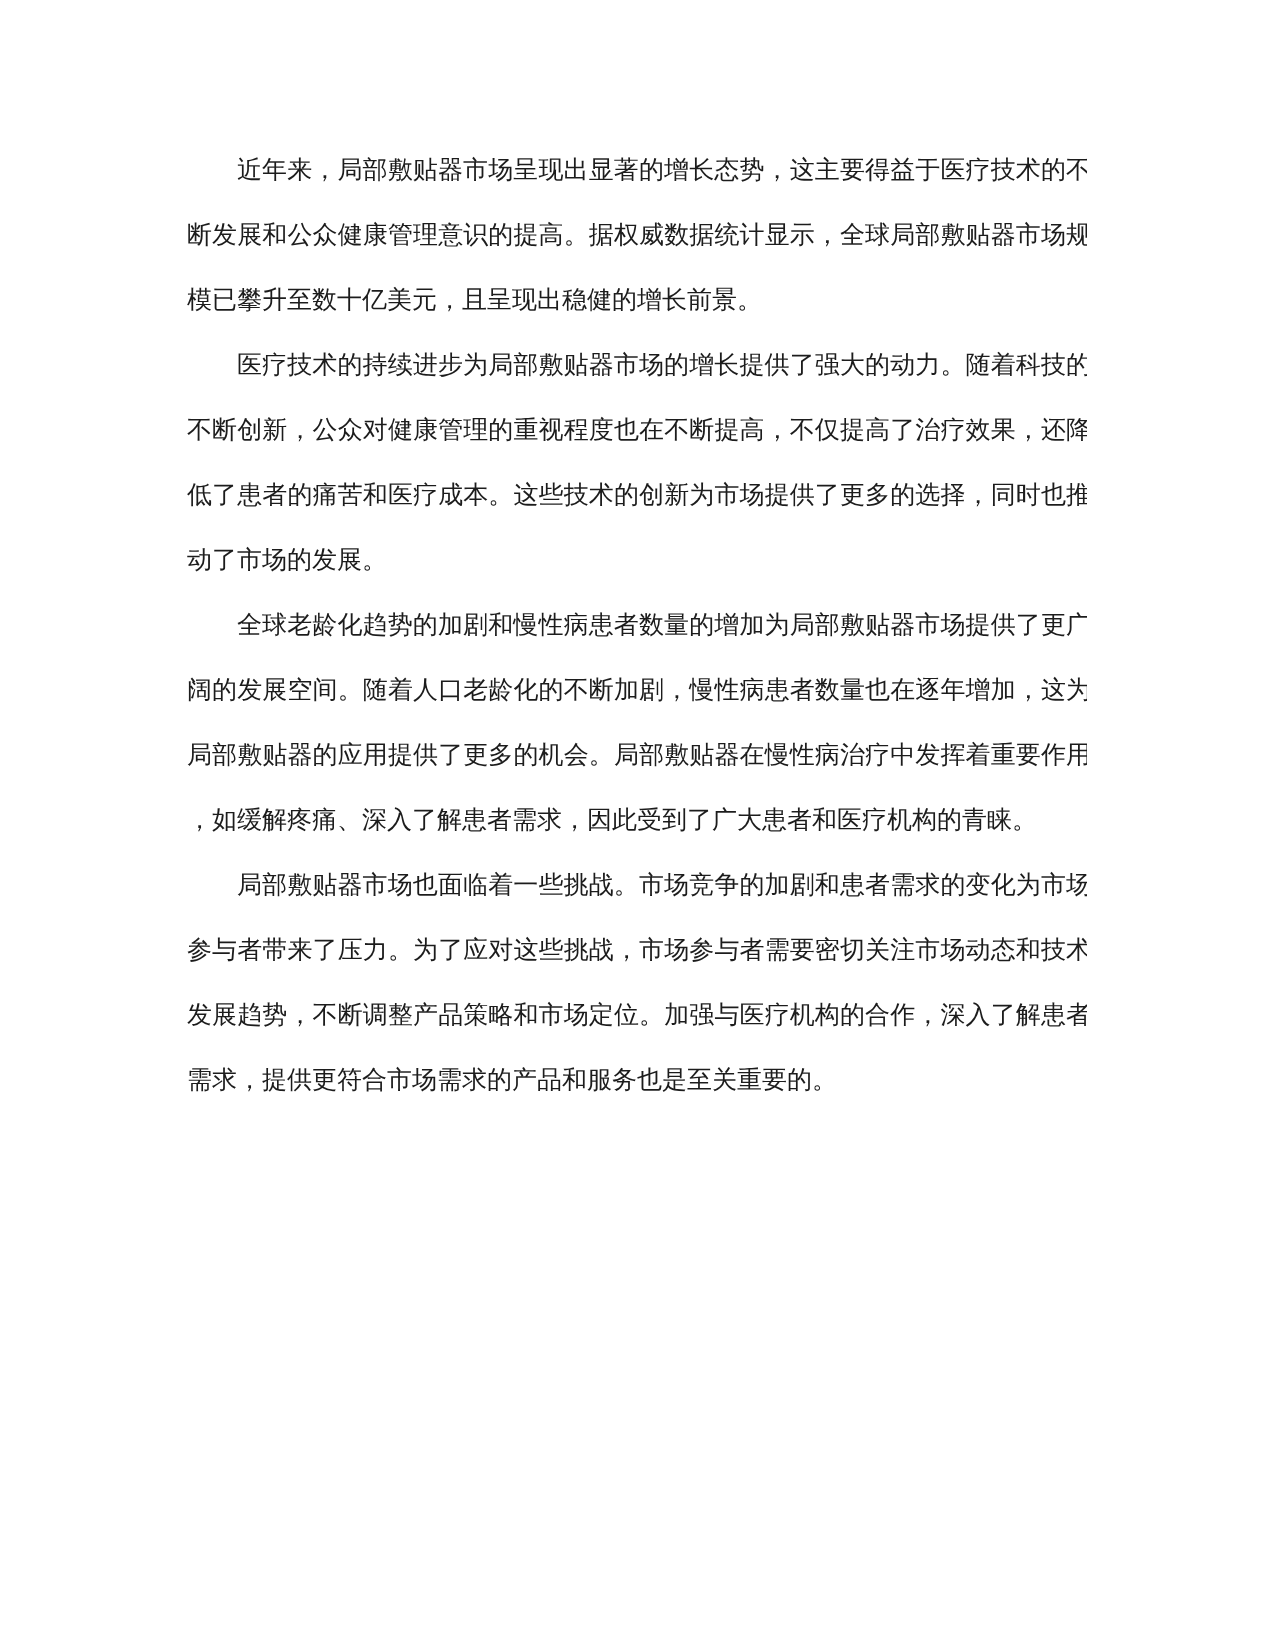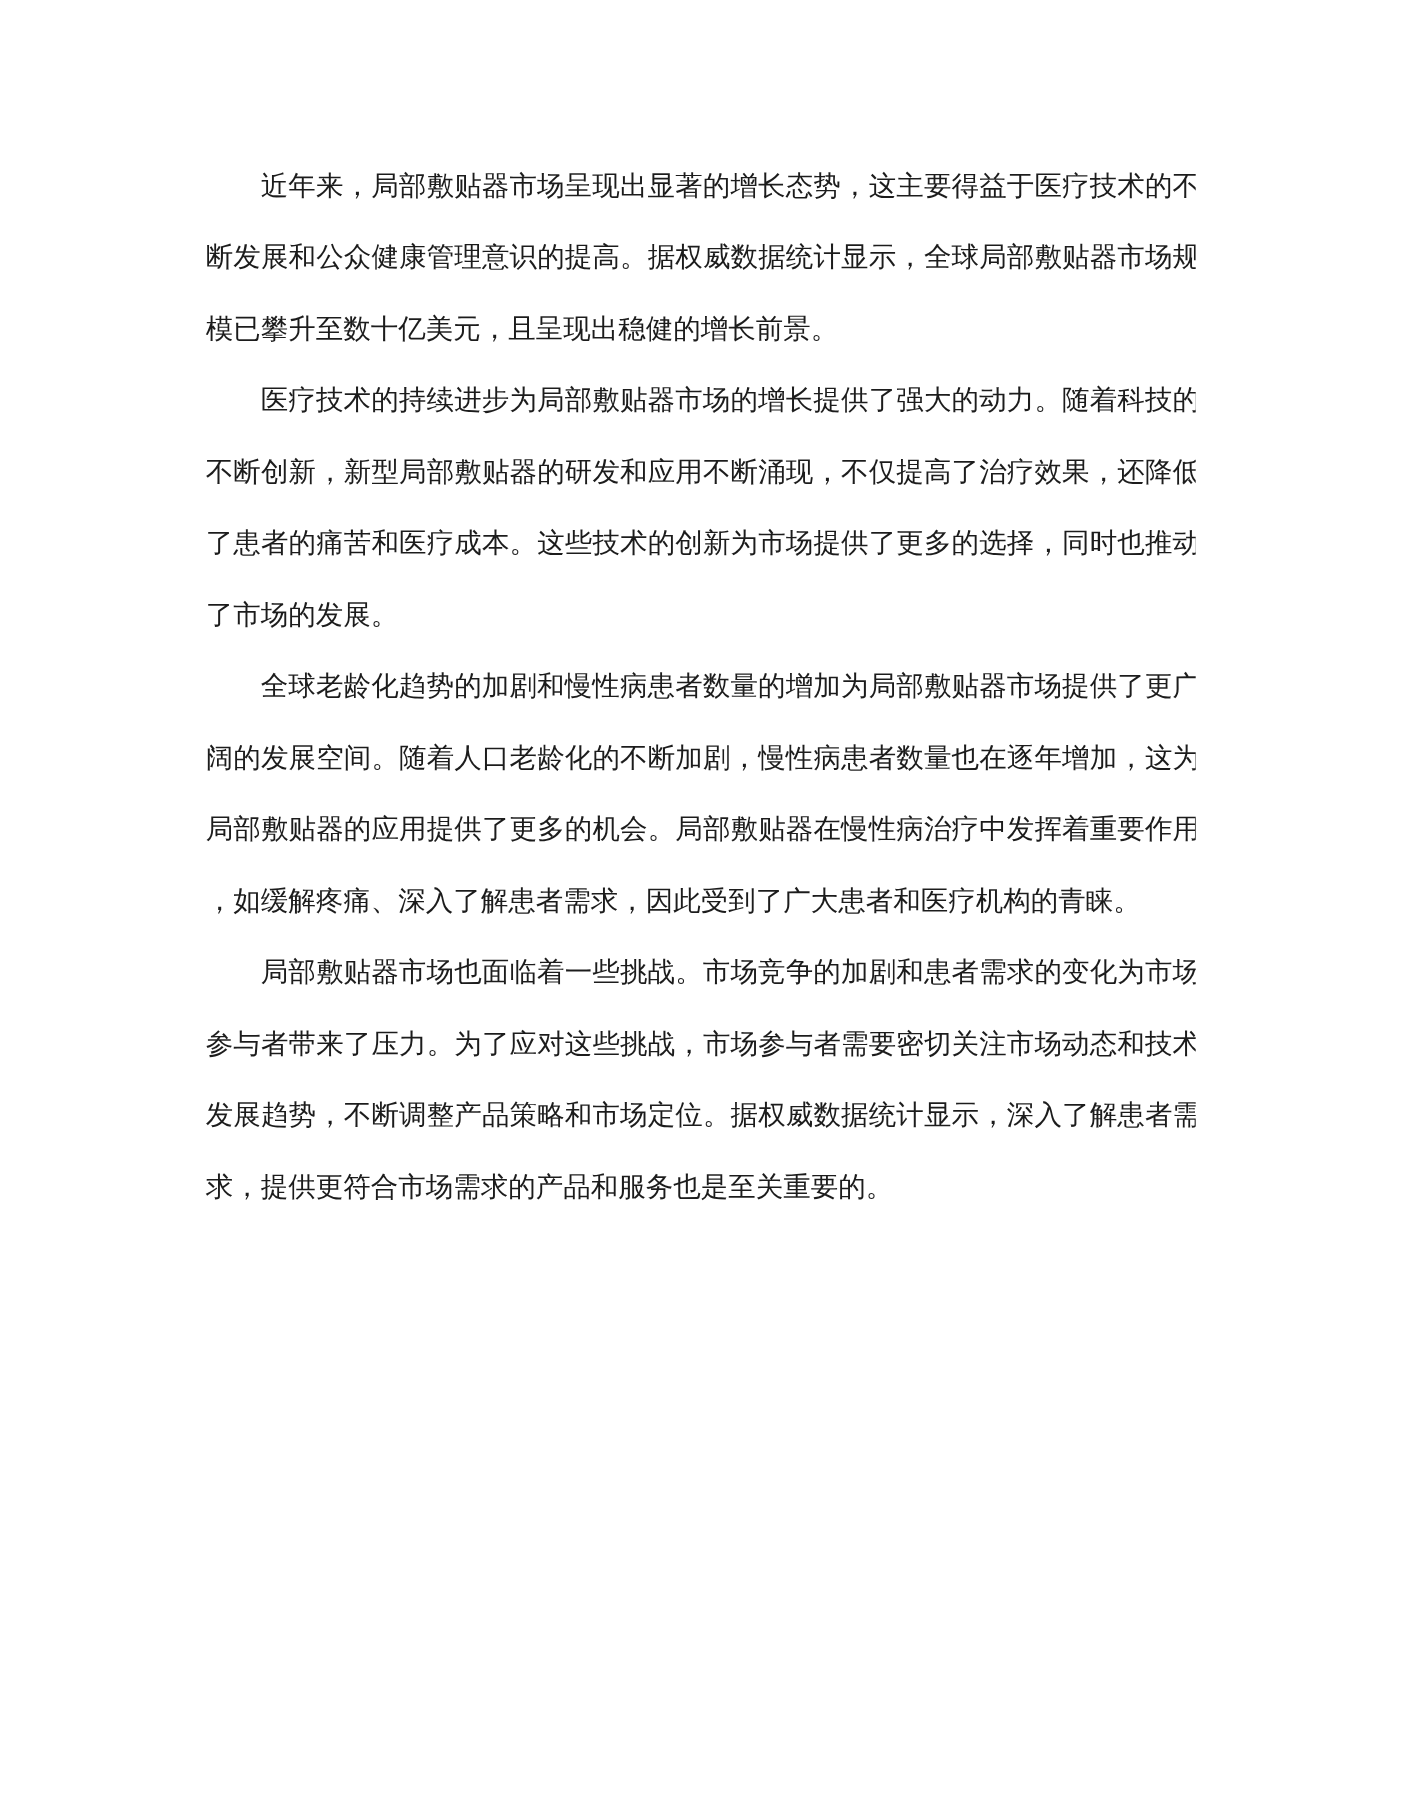--- a/index.html
+++ b/index.html
@@ -40,17 +40,17 @@
     word-break: break-all;
     letter-spacing: 0;
   }
 </style>
 </head>
 <body>
 
 <div class="sheet">
   <div class="text-block">
     <p>近年来，局部敷贴器市场呈现出显著的增长态势，这主要得益于医疗技术的不断发展和公众健康管理意识的提高。据权威数据统计显示，全球局部敷贴器市场规模已攀升至数十亿美元，且呈现出稳健的增长前景。</p>
-    <p>医疗技术的持续进步为局部敷贴器市场的增长提供了强大的动力。随着科技的不断创新，新型局部敷贴器的研发和应用不断涌现，不仅提高了治疗效果，还降低了患者的痛苦和医疗成本。这些技术的创新为市场提供了更多的选择，同时也推动了市场的发展。</p>
+    <p>医疗技术的持续进步为局部敷贴器市场的增长提供了强大的动力。随着科技的不断创新，公众对健康管理的重视程度也在不断提高，不仅提高了治疗效果，还降低了患者的痛苦和医疗成本。这些技术的创新为市场提供了更多的选择，同时也推动了市场的发展。</p>
     <p>全球老龄化趋势的加剧和慢性病患者数量的增加为局部敷贴器市场提供了更广阔的发展空间。随着人口老龄化的不断加剧，慢性病患者数量也在逐年增加，这为局部敷贴器的应用提供了更多的机会。局部敷贴器在慢性病治疗中发挥着重要作用，如缓解疼痛、深入了解患者需求，因此受到了广大患者和医疗机构的青睐。</p>
-    <p>局部敷贴器市场也面临着一些挑战。市场竞争的加剧和患者需求的变化为市场参与者带来了压力。为了应对这些挑战，市场参与者需要密切关注市场动态和技术发展趋势，不断调整产品策略和市场定位。据权威数据统计显示，深入了解患者需求，提供更符合市场需求的产品和服务也是至关重要的。</p>
+    <p>局部敷贴器市场也面临着一些挑战。市场竞争的加剧和患者需求的变化为市场参与者带来了压力。为了应对这些挑战，市场参与者需要密切关注市场动态和技术发展趋势，不断调整产品策略和市场定位。加强与医疗机构的合作，深入了解患者需求，提供更符合市场需求的产品和服务也是至关重要的。</p>
   </div>
 </div>
 
 </body></html>

